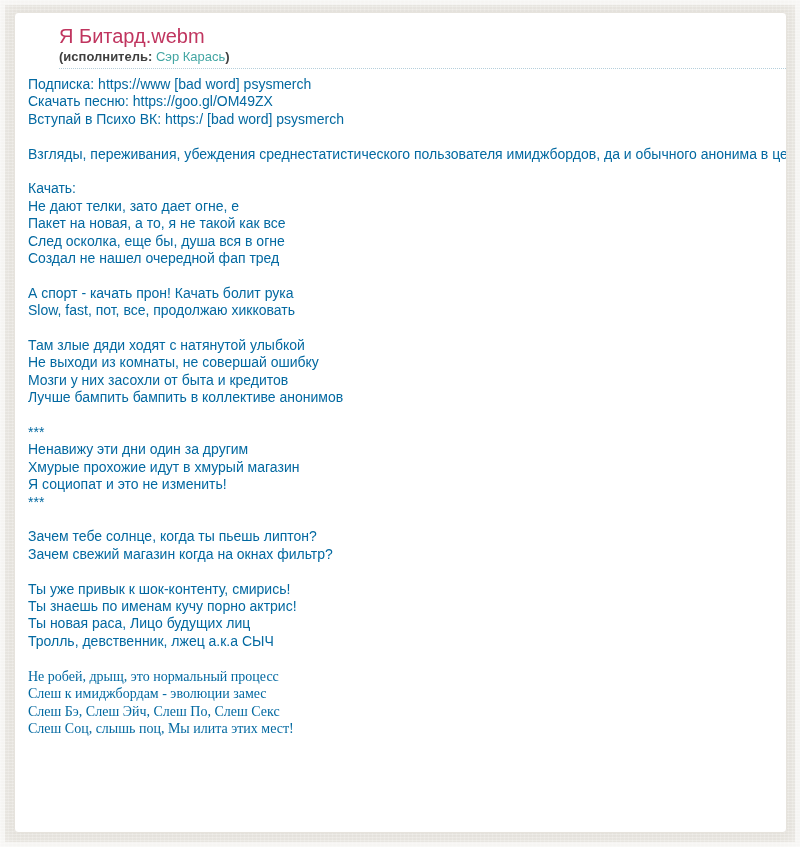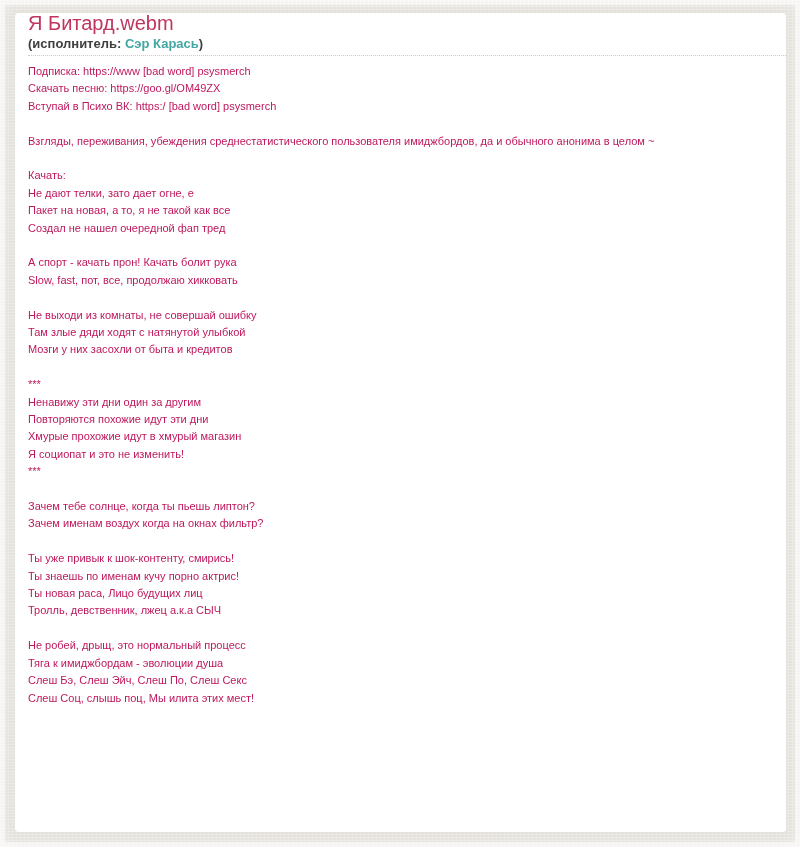--- a/index.html
+++ b/index.html
@@ -23,52 +23,54 @@
     position: absolute;
     left: 14px; top: 12px;
     width: 773px; height: 821px;
     background: #ffffff;
     border: 1px solid #e6e3dd;
     border-radius: 4px;
     overflow: hidden;
     padding-left: 13px;
   }
   .song-header {
+    padding-top: 13px;
     padding-bottom: 4px;
     border-bottom: 1px dotted #b5cfdb;
     margin-right: 0;
+    margin-left: 31px;
   }
   .song-title {
     font-size: 20px;
     line-height: 21px;
     font-weight: 400;
     color: #c0355f;
   }
   .artist-line {
     font-size: 13px;
     line-height: 15px;
     margin-top: 2px;
     font-weight: 700;
     color: #3f3f3f;
     white-space: nowrap;
   }
   .artist-link {
     color: #43a6a3;
     text-decoration: none;
-    font-weight: 700;
+    font-weight: 400;
     cursor: pointer;
   }
   .lyrics {
     margin-top: 7px;
-    font-size: 11px;
+    font-size: 14px;
     line-height: 17.4px;
-    color: #be185d;
+    color: #0369a1;
   }
   .lyrics .block { margin-bottom: 17.4px; }
-  .lyrics .block:last-child { margin-bottom: 16px; }
+  .lyrics .block:last-child { margin-bottom: 16px; font-family: Liberation Serif, serif; }
   .lyrics .line { white-space: pre-wrap; }
   .lyrics .block.nowrap .line {
     white-space: nowrap;
     overflow: hidden;
   }
 </style>
 </head>
 <body>
 
 <div class="page-frame"></div>
@@ -84,49 +86,50 @@
         <div class="line">Скачать песню: https://goo.gl/OM49ZX</div>
         <div class="line">Вступай в Психо ВК: https:/ [bad word] psysmerch</div>
       </div>
       <div class="block nowrap">
         <div class="line">Взгляды, переживания, убеждения среднестатистического пользователя имиджбордов, да и обычного анонима в целом ~</div>
       </div>
       <div class="block">
         <div class="line">Качать:</div>
         <div class="line">Не дают телки, зато дает огне, е</div>
         <div class="line">Пакет на новая, а то, я не такой как все</div>
+        <div class="line">След осколка, еще бы, душа вся в огне</div>
         <div class="line">Создал не нашел очередной фап тред</div>
       </div>
       <div class="block">
         <div class="line">А спорт - качать прон! Качать болит рука</div>
         <div class="line">Slow, fast, пот, все, продолжаю хикковать</div>
       </div>
       <div class="block">
+        <div class="line">Там злые дяди ходят с натянутой улыбкой</div>
         <div class="line">Не выходи из комнаты, не совершай ошибку</div>
-        <div class="line">Там злые дяди ходят с натянутой улыбкой</div>
         <div class="line">Мозги у них засохли от быта и кредитов</div>
+        <div class="line">Лучше бампить бампить в коллективе анонимов</div>
       </div>
       <div class="block">
         <div class="line">***</div>
         <div class="line">Ненавижу эти дни один за другим</div>
-        <div class="line">Повторяются похожие идут эти дни</div>
         <div class="line">Хмурые прохожие идут в хмурый магазин</div>
         <div class="line">Я социопат и это не изменить!</div>
         <div class="line">***</div>
       </div>
       <div class="block">
         <div class="line">Зачем тебе солнце, когда ты пьешь липтон?</div>
-        <div class="line">Зачем именам воздух когда на окнах фильтр?</div>
+        <div class="line">Зачем свежий магазин когда на окнах фильтр?</div>
       </div>
       <div class="block">
         <div class="line">Ты уже привык к шок-контенту, смирись!</div>
         <div class="line">Ты знаешь по именам кучу порно актрис!</div>
         <div class="line">Ты новая раса, Лицо будущих лиц</div>
         <div class="line">Тролль, девственник, лжец а.к.а СЫЧ</div>
       </div>
       <div class="block">
         <div class="line">Не робей, дрыщ, это нормальный процесс</div>
-        <div class="line">Тяга к имиджбордам - эволюции душа</div>
+        <div class="line">Слеш к имиджбордам - эволюции замес</div>
         <div class="line">Слеш Бэ, Слеш Эйч, Слеш По, Слеш Секс</div>
         <div class="line">Слеш Соц, слышь поц, Мы илита этих мест!</div>
       </div>
     </div>
 </div>
 
 </body></html>

